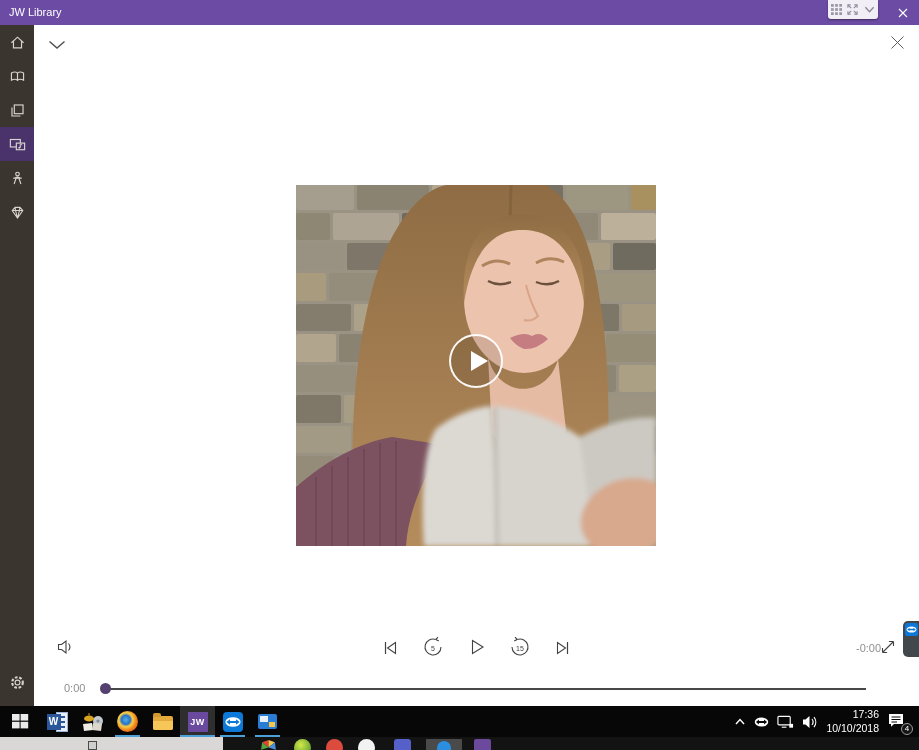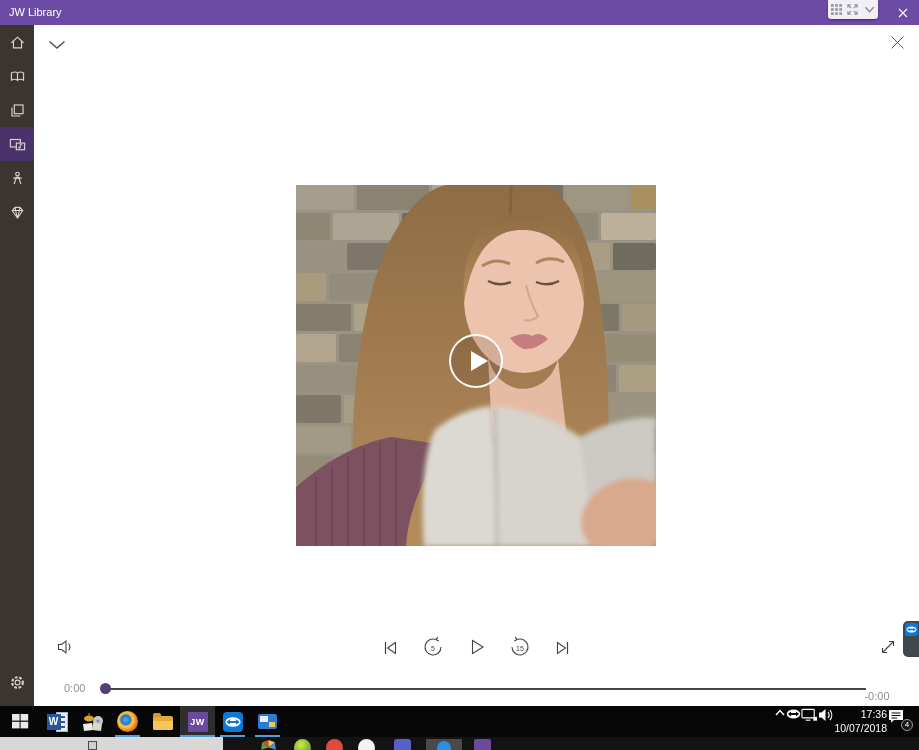--- a/index.html
+++ b/index.html
@@ -65,21 +65,21 @@
   .firefox-icon { width:21px; height:21px; border-radius:50%;
      background:radial-gradient(circle at 42% 42%, #55b0e8 0%, #2a72c8 26%, #f7cf46 40%, #f28c1e 58%, #e25715 78%, #c33d0e 100%); }
   .folder-icon { position:relative; width:20px; height:14px; background:#e3a93a; border-radius:2px; margin-top:3px; }
   .folder-icon::before { content:""; position:absolute; top:-3px; left:0; width:8px; height:4px; background:#d29a2e; border-radius:2px 2px 0 0; }
   .folder-icon::after { content:""; position:absolute; left:0; bottom:0; width:20px; height:9px; background:#f6c659; border-radius:0 0 2px 2px; }
   .jw-icon { width:20px; height:20px; background:#6a4a9e; color:#fff; font-weight:bold; font-size:9px;
      letter-spacing:.5px; display:flex; align-items:center; justify-content:center; }
   .share-icon { position:relative; width:19px; height:15px; background:#2a7cd4; border-radius:2px; }
   .share-icon .w1 { position:absolute; left:2px; top:2px; width:8px; height:6px; background:#e8f0fa; }
   .share-icon .w2 { position:absolute; right:2px; bottom:2px; width:6px; height:5px; background:#f3c84a; }
-  .tray { margin-left:auto; display:flex; align-items:flex-start; padding-right:10px; color:#fff; }
+  .tray { margin-left:auto; display:flex; align-items:center; gap:8px; padding-right:10px; color:#fff; }
   .clock { text-align:right; font-size:10.5px; line-height:1.3; color:#fff; }
   .action-wrap { position:relative; width:22px; height:20px; }
   .badge { position:absolute; right:-4px; bottom:-3px; width:12px; height:12px; border-radius:50%;
      background:#161616; border:1px solid #9a9a9a; color:#fff; font-size:8px;
      display:flex; align-items:center; justify-content:center; }
 
   
   .host-strip { position:absolute; left:0; top:737px; width:919px; height:13px; background:#131313; overflow:hidden; }
   .host-panel { position:absolute; left:0; top:0; width:223px; height:13px; background:#d9d8d6; }
   .host-panel .mini { position:absolute; left:88px; top:4px; width:9px; height:9px; border:1px solid #4a4a4a; background:#cfcfcf; }
@@ -326,21 +326,21 @@
   </div>
   <div class="ctrl" style="left:878px; top:637px;">
     <svg width="20" height="20" viewBox="0 0 20 20">
       <path d="M4.5 15.5 L15.5 4.5 M15.5 4.5 H10.9 M15.5 4.5 V9.1 M4.5 15.5 H9.1 M4.5 15.5 V10.9" stroke="currentColor" stroke-width="1.1" fill="none"></path>
     </svg>
   </div>
 
   <span class="time-label" style="left:56px; top:682px;margin-left:8px;">0:00</span>
   <div class="progress-track"></div>
   <div class="progress-thumb"></div>
-  <span class="time-label" style="left:856px; top:642px; width:42px; text-align:center;margin-top:48px;">-0:00</span>
+  <span class="time-label" style="left:856px; top:642px; width:42px; text-align:left;">-0:00</span>
 
   <div class="tv-tab">
     <svg class="tv-mini" width="13" height="13" viewBox="0 0 20 20">
       <rect width="20" height="20" rx="4" fill="#0c78d8"></rect>
       <ellipse cx="10" cy="10" rx="7.6" ry="4.8" fill="#fff"></ellipse>
       <path d="M3.4 10 L7 7.2 V8.9 H13 V7.2 L16.6 10 L13 12.8 V11.1 H7 V12.8 Z" fill="#0c78d8"></path>
     </svg>
   </div>
 
   <div class="taskbar">
@@ -409,21 +409,21 @@
         <rect x="1" y="1" width="13" height="9" rx="1" stroke="#fff" stroke-width="1.2" fill="none"></rect>
         <path d="M5 12.5 H10" stroke="#fff" stroke-width="1.2"></path>
         <rect x="13" y="9" width="4" height="4" fill="#fff"></rect>
       </svg>
       <svg width="16" height="14" viewBox="0 0 16 14">
         <path d="M1 4.5 H3.5 L7.5 1 V13 L3.5 9.5 H1 Z" fill="#fff"></path>
         <path d="M10 4 A5 5 0 0 1 10 10 M12 2 A8 8 0 0 1 12 12" stroke="#fff" stroke-width="1.2" fill="none"></path>
       </svg>
       <div class="clock">
         <div>17:36</div>
-        <div>10/07/2018</div>
+        <div>10/10/2018</div>
       </div>
       <div class="action-wrap">
         <svg width="19" height="17" viewBox="0 0 19 17">
           <path d="M2 2 H16 V12 H7 L4 14.8 V12 H2 Z" fill="#fff"></path>
           <path d="M4.5 5 H13.5 M4.5 7.5 H13.5 M4.5 10 H10" stroke="#070707" stroke-width="1"></path>
         </svg>
         <div class="badge">4</div>
       </div>
     </div>
   </div>

